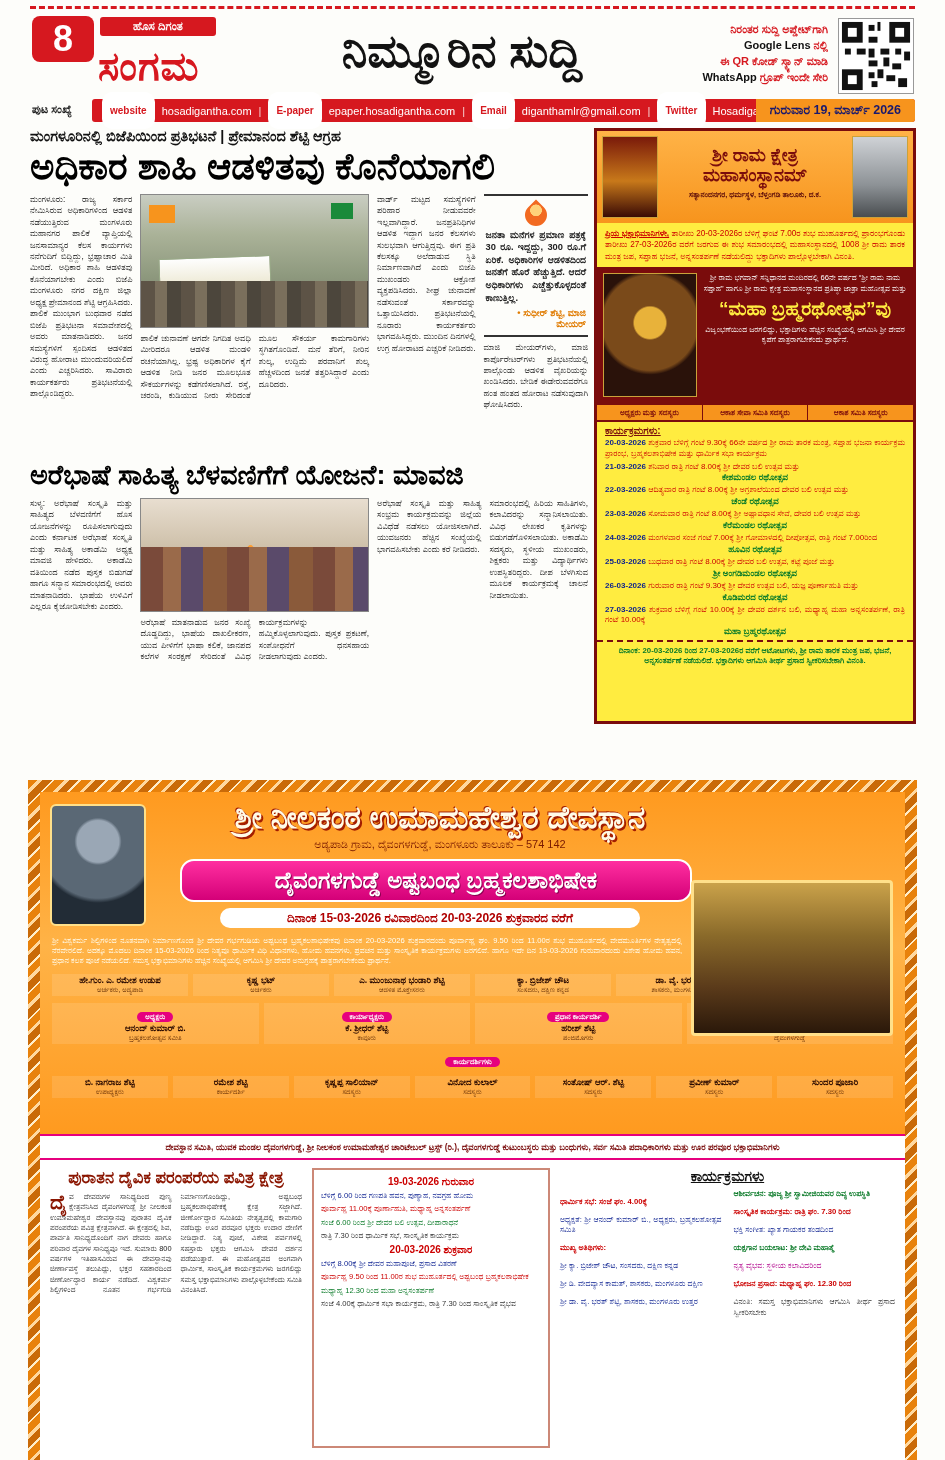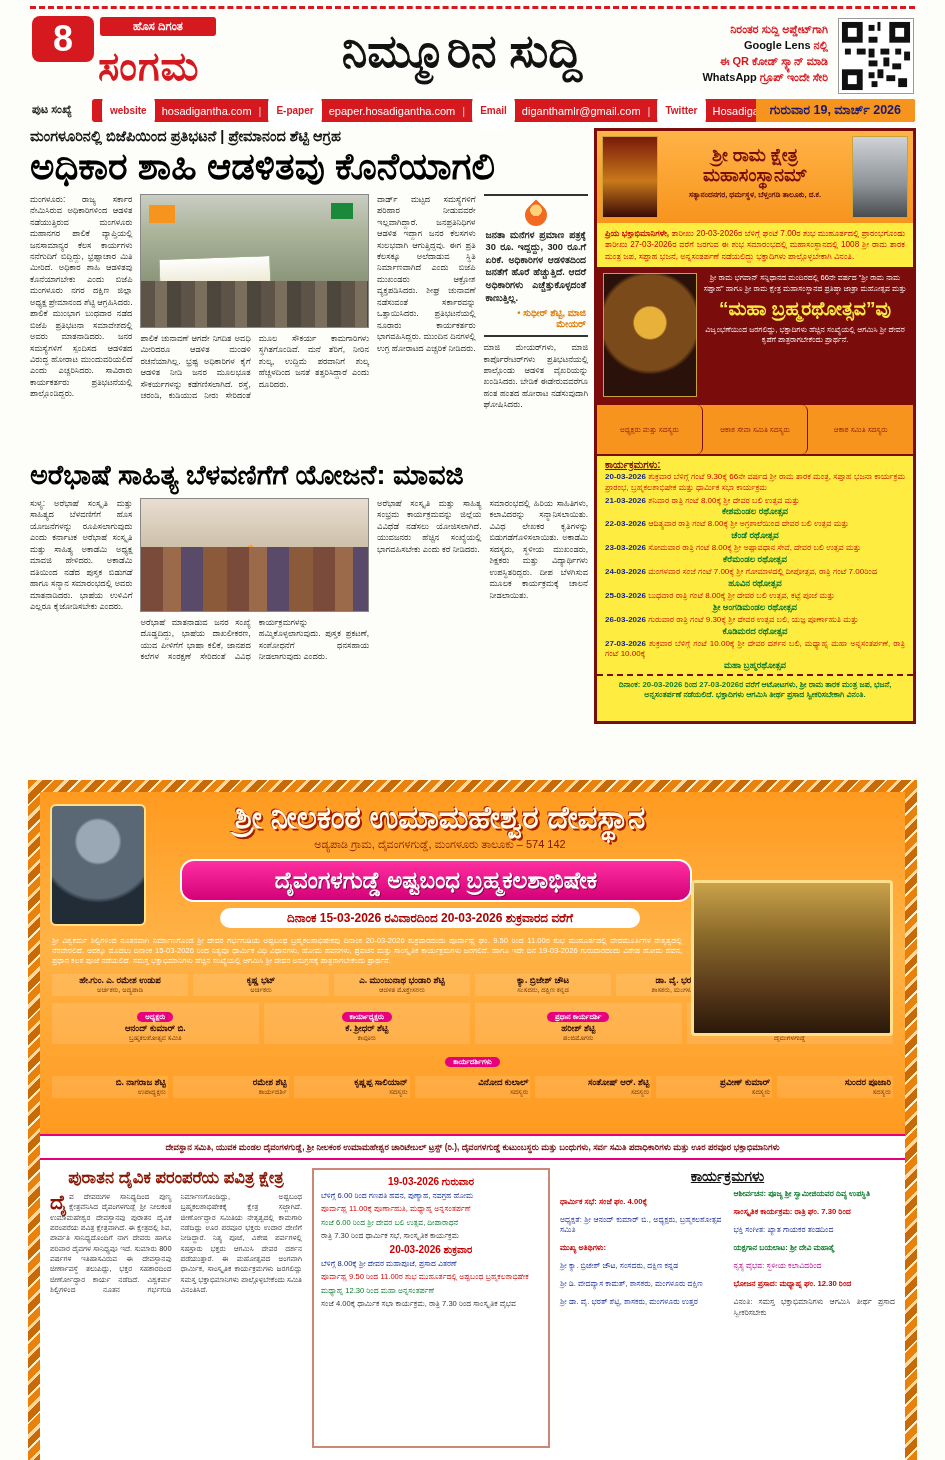--- a/index.html
+++ b/index.html
@@ -64,28 +64,28 @@
   
   .rama{position:absolute;left:594px;top:128px;width:322px;height:596px;border:3px solid #7a0c0c;background:#ffec40;
         box-sizing:border-box;overflow:hidden;}
   .rhead{height:92px;background:linear-gradient(180deg,#ffb347,#f7941d);display:flex;gap:5px;padding:5px;box-sizing:border-box;}
   .rimg{width:54px;height:80px;border:1px solid #caa23a;background:linear-gradient(180deg,#7a1a0a,#c8791a 55%,#3a0a05);}
   .rimg.person{background:linear-gradient(180deg,#cfd2d6,#8d9296 60%,#494d50);}
   .rtitlewrap{flex:1;text-align:center;padding-top:10px;}
   .rtitle{font-size:18px;font-weight:bold;color:#7a0c0c;line-height:1.1;}
   .rsub{font-size:7.5px;color:#5a0a0a;margin-top:4px;font-weight:bold;}
   .rintro{padding:5px 8px;color:#cc0000;font-size:8.2px;line-height:1.4;text-align:justify;}
-  .rsalut{font-weight:bold;}
+  .rsalut{font-weight:bold;text-decoration:underline;}
   .rband{background:#7a0c0c;color:#fff;padding:6px;display:flex;gap:6px;}
   .rchariot{width:92px;height:122px;border:1px solid #caa23a;flex:none;
             background:radial-gradient(circle at 50% 40%,#e8b23a 0 18%,#7a4a1a 20% 55%,#2a120a 60% 100%);}
   .rbandtxt{flex:1;font-size:7.6px;line-height:1.35;text-align:center;}
   .rbandtitle{font-size:19px;font-weight:bold;color:#ffec40;margin:5px 0;line-height:1.1;}
   .rcells{display:flex;background:#f7941d;border-top:2px solid #7a0c0c;border-bottom:2px solid #7a0c0c;}
-  .rcell{flex:1;font-size:7.4px;font-weight:normal;color:#7a0c0c;text-align:center;padding:20px 2px;border-right:1px solid #7a0c0c;border-radius:6px;}
+  .rcell{flex:1;font-size:7.4px;font-weight:bold;color:#7a0c0c;text-align:center;padding:3px 2px;border-right:1px solid #7a0c0c;}
   .rcell:last-child{border-right:none;}
   .rproglabel{font-size:10px;font-weight:bold;color:#7a0c0c;padding:3px 8px 1px;text-decoration:underline;}
   .rsched{padding:0 8px;}
   .sch-item{font-size:8px;line-height:1.32;margin-bottom:2px;color:#cc0000;text-align:justify;}
   .sch-date{color:#0a1f8f;font-weight:bold;}
   .sch-high{color:#0a7a28;font-weight:bold;text-align:center;font-size:8.6px;}
   .rfoot{border-top:2px dashed #7a0c0c;margin-top:3px;padding:4px 8px;font-size:7.8px;font-weight:bold;color:#0a7a28;text-align:center;}
 
   
   .bigad{position:absolute;left:28px;top:734px;width:889px;height:714px;box-sizing:border-box;padding:12px;
@@ -103,21 +103,21 @@
           text-align:center;padding:3px 0;}
   .btemple{position:absolute;right:12px;top:88px;width:196px;height:150px;border:3px solid #ffe08a;border-radius:4px;
            background:linear-gradient(180deg,#caa24a 0%,#8a6a2a 35%,#5a3a1a 70%,#2a180a 100%);}
   .bintro{margin-top:8px;width:630px;color:#fffef2;font-size:7.6px;line-height:1.38;text-align:justify;}
   .brow{display:flex;gap:5px;margin-top:7px;}
   .card{background:rgba(255,255,255,.12);text-align:center;padding:2px 2px;}
   .cname{font-size:8.6px;font-weight:bold;color:#2a0a00;line-height:1.15;}
   .csub{font-size:6.8px;color:#5a2600;line-height:1.2;}
   .cpill{display:inline-block;background:#e6007e;color:#fff;font-size:7px;font-weight:bold;border-radius:9px;
          padding:1px 8px;margin-bottom:2px;}
-  .w138{width:138px;} .w205{width:205px;} .w116{width:116px;text-align:right;}
+  .w138{width:138px;} .w205{width:205px;} .w116{width:116px;}
   .r3label{text-align:center;margin-top:6px;}
   .strip{height:22px;line-height:22px;background:#fff;border-top:2px solid #e6007e;border-bottom:2px solid #e6007e;
          font-size:8.4px;font-weight:bold;color:#7a0c0c;text-align:center;overflow:hidden;white-space:nowrap;}
   .bbottom{display:flex;gap:10px;padding:8px 10px;box-sizing:border-box;height:296px;overflow:hidden;}
   .story{width:252px;flex:none;}
   .stitle{font-size:16.5px;font-weight:bold;color:#8a1500;text-align:center;line-height:1.15;margin-bottom:5px;}
   .sbody{column-count:2;column-gap:9px;font-size:7.4px;line-height:1.4;text-align:justify;color:#222;height:252px;}
   .sbody::first-letter{font-size:20px;font-weight:bold;color:#8a1500;float:left;line-height:1;padding-right:2px;}
   .midbox{width:238px;flex:none;border:2px solid #cc8877;padding:4px 7px;box-sizing:border-box;}
   .dayhdr{font-size:10px;font-weight:bold;color:#cc0000;text-align:center;margin:2px 0 3px;}

